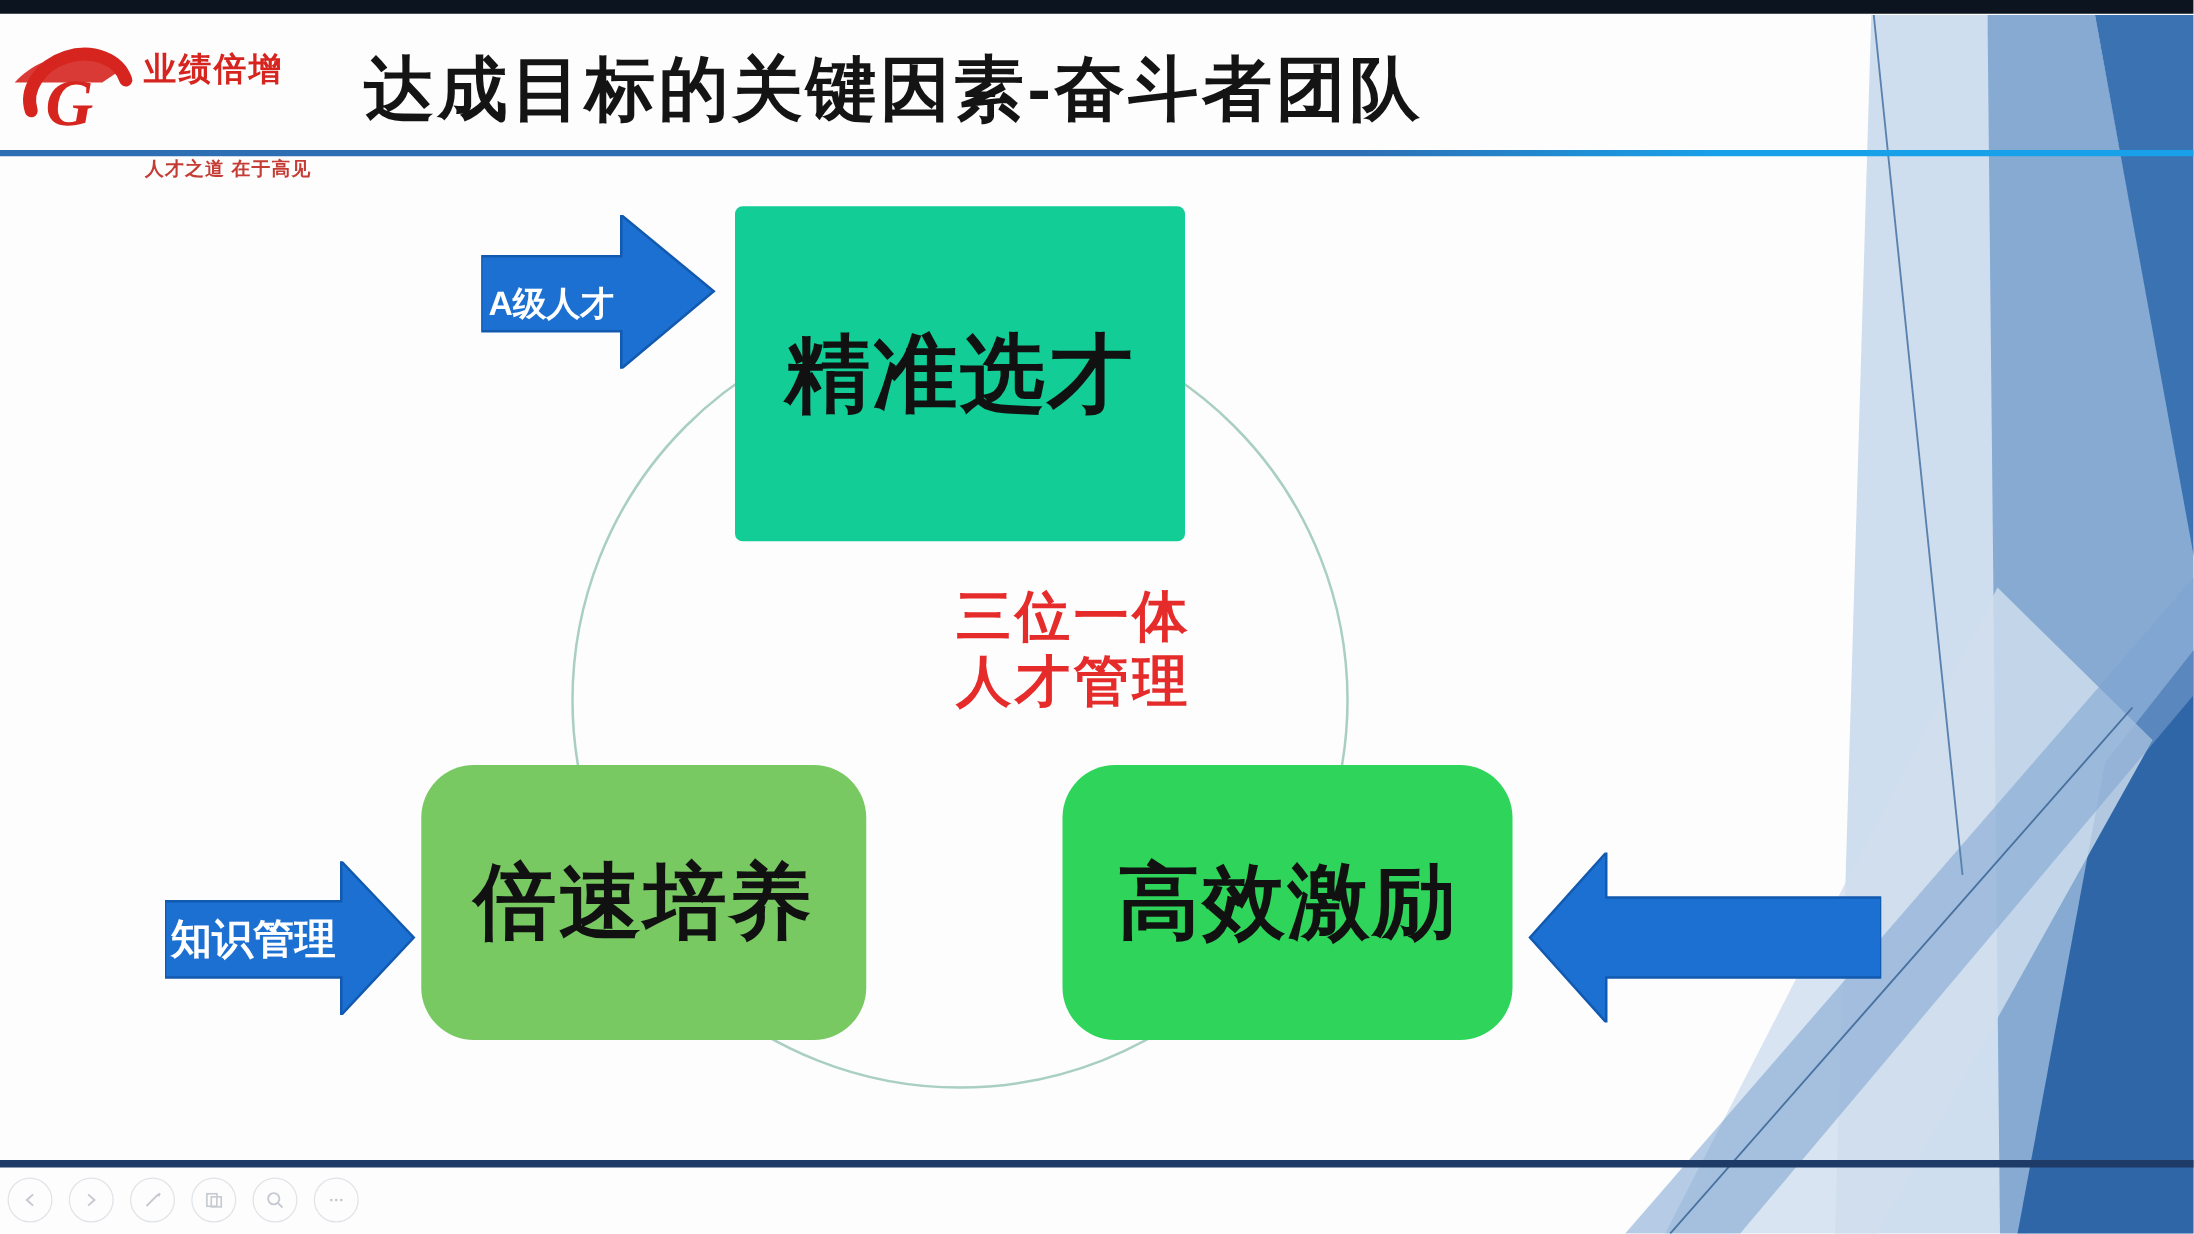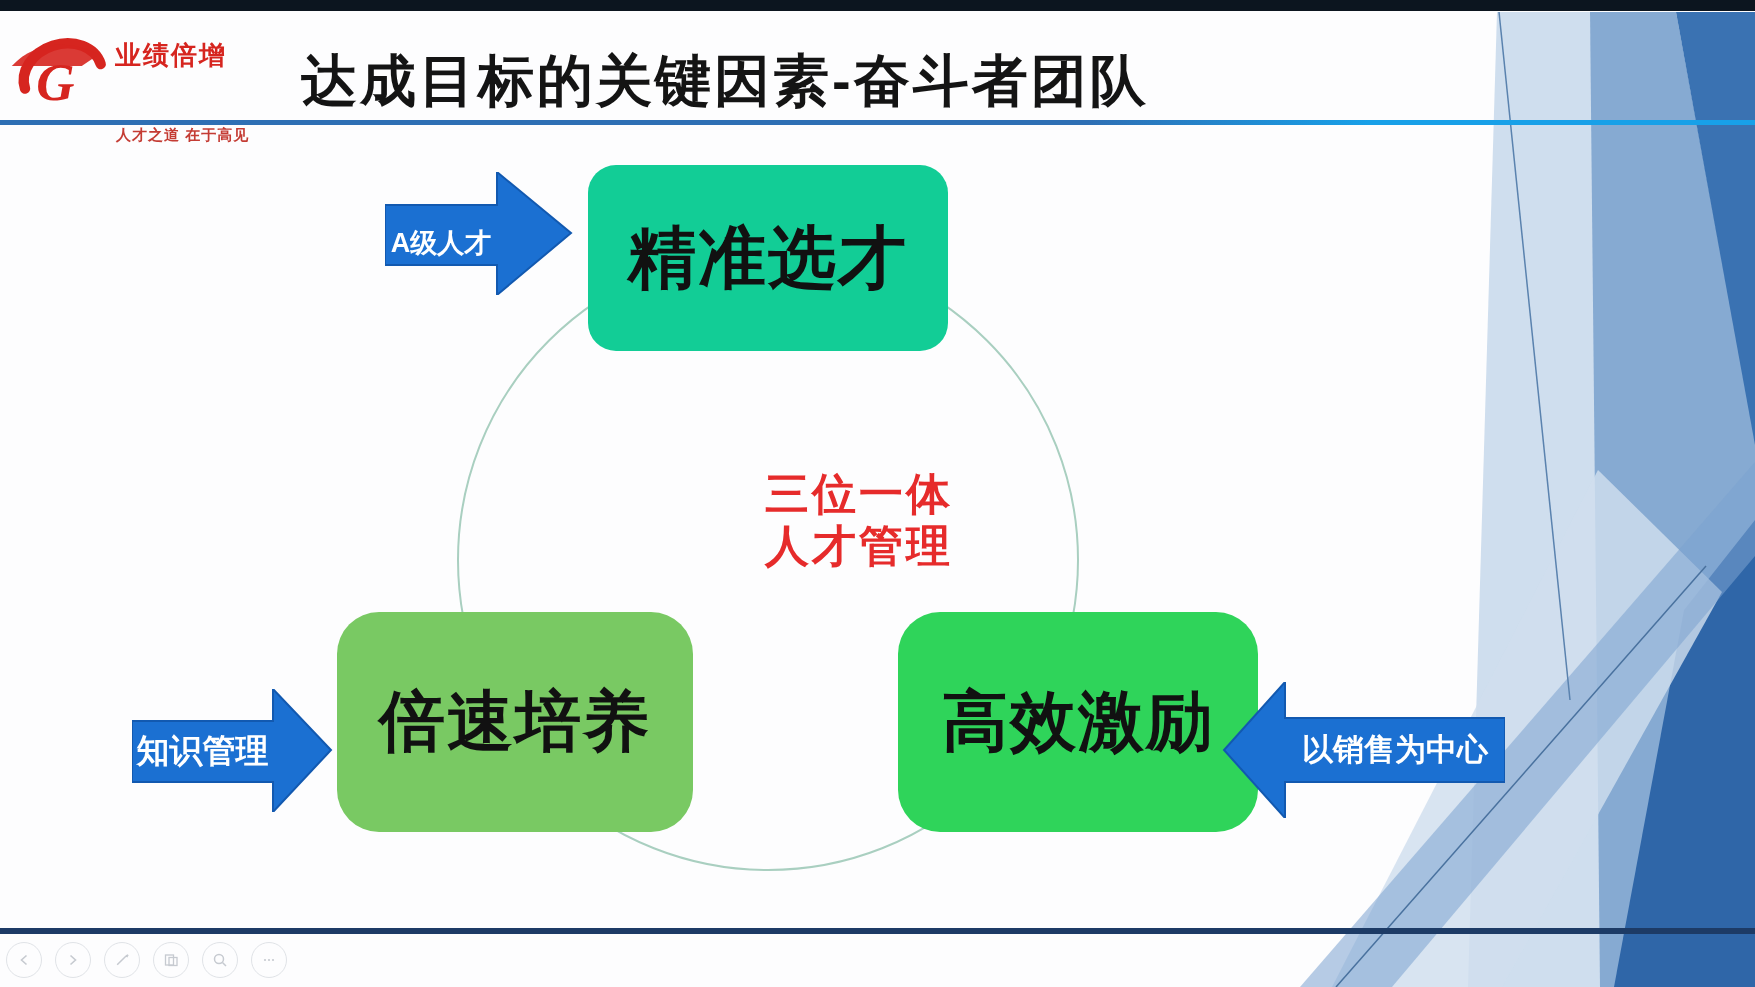--- a/index.html
+++ b/index.html
@@ -17,33 +17,33 @@
 
   
   .logo{position:absolute;left:8px;top:26px;width:260px;height:92px;z-index:6;}
   .logo-mark{position:absolute;left:0;top:2px;width:104px;height:90px;}
   .brand{position:absolute;left:107px;top:12px;font-size:26px;font-weight:800;color:#d6251f;
          letter-spacing:2px;white-space:nowrap;}
   .tagline{position:absolute;left:108px;top:56px;font-size:15px;font-weight:700;color:#c43c34;
            letter-spacing:1px;white-space:nowrap;margin-top:44px;}
 
   
-  .title{position:absolute;left:285px;top:28px;margin:16px;font-size:56px;font-weight:600;color:#141414;
+  .title{position:absolute;left:285px;top:28px;margin:6px;font-size:56px;font-weight:600;color:#141414;
          letter-spacing:3px;white-space:nowrap;z-index:6;}
 
   
   .circle{position:absolute;left:457px;top:249px;width:622px;height:622px;border:2px solid #a9cfc0;
           border-radius:50%;z-index:2;box-sizing:border-box;}
 
   
   .box{position:absolute;display:flex;align-items:center;justify-content:center;
        font-weight:600;color:#111;z-index:3;letter-spacing:2px;}
-  .box-top{left:588px;top:165px;width:360px;height:186px;border-radius:28px;background:#12cd96;font-size:68px;}
+  .box-top{left:588px;top:165px;width:360px;height:268px;border-radius:6px;background:#12cd96;font-size:68px;}
   .box-left{left:337px;top:612px;width:356px;height:220px;border-radius:42px;background:#79c963;font-size:66px;}
-  .box-right{left:850px;top:612px;width:360px;height:220px;border-radius:42px;background:#2fd45a;font-size:66px;margin-left:48px;}
+  .box-right{left:850px;top:612px;width:360px;height:220px;border-radius:42px;background:#2fd45a;font-size:66px;}
 
   
   .arrow{position:absolute;z-index:4;}
   .arrow svg{position:absolute;left:0;top:0;}
   .arrow span{position:absolute;display:flex;align-items:center;justify-content:center;
               color:#fff;font-weight:600;white-space:nowrap;}
   .arrow-top{left:385px;top:172px;width:188px;height:123px;}
   .arrow-top span{left:0;top:33px;width:112px;height:76px;font-size:27px;}
   .arrow-left{left:132px;top:689px;width:201px;height:123px;}
   .arrow-left span{left:0;top:32px;width:141px;height:61px;font-size:33px;}
@@ -109,21 +109,20 @@
     <svg width="201" height="123" viewBox="0 0 201 123">
       <polygon points="0,32 141,32 141,0 199,61 141,123 141,93 0,93" fill="#1b70d2" stroke="#1259b0" stroke-width="2"></polygon>
     </svg>
     <span>知识管理</span>
   </div>
 
   <div class="arrow arrow-right">
     <svg width="283" height="136" viewBox="0 0 283 136">
       <polygon points="63,0 2,68 63,136 63,100 283,100 283,36 63,36" fill="#1b70d2" stroke="#1259b0" stroke-width="2"></polygon>
     </svg>
-    <span>以销售为中心</span>
   </div>
 
   <div class="center-label">
     <div>三位一体</div>
     <div>人才管理</div>
   </div>
 
   <div class="toolbar">
     <button class="tool-btn">
       <svg width="24" height="24" viewBox="0 0 24 24">

